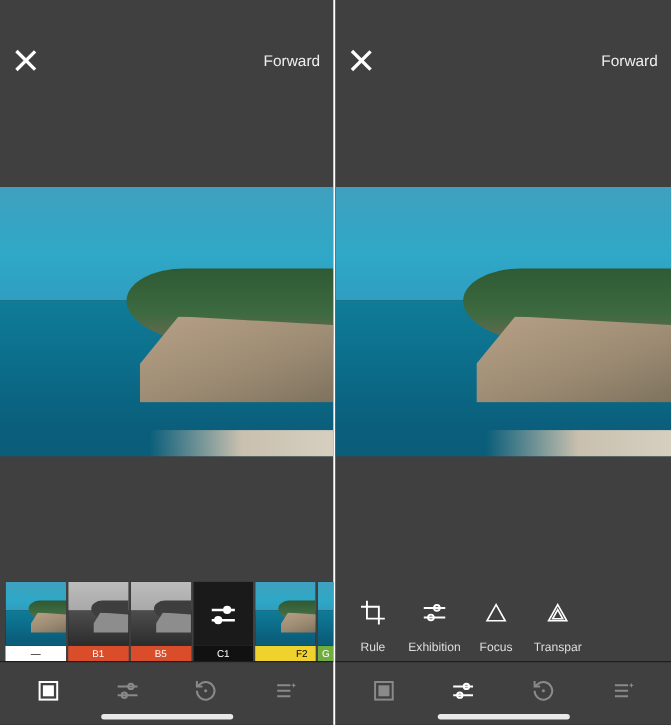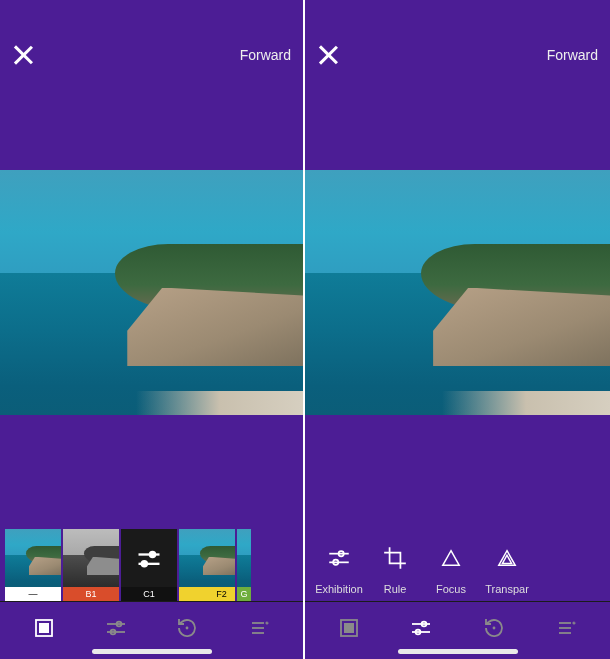--- a/index.html
+++ b/index.html
@@ -7,21 +7,21 @@
       width: 610px;
       height: 659px;
       background: #000;
       font-family: -apple-system, Helvetica, Arial, sans-serif;
       display: flex;
       overflow: hidden;
     }
     .pane {
       width: 50%;
       height: 100%;
-      background: #4c1d95;
+      background: #404040;
       display: flex;
       flex-direction: column;
       position: relative;
     }
     .pane.left { border-right: 2px solid #fff; }
     .header {
       height: 70px;
       display: flex;
       align-items: center;
       justify-content: space-between;
@@ -210,20 +210,29 @@
     </div>
     <div class="preset b1 bw">
       <div class="thumb">
           <div class="sky"></div>
           <div class="sea"></div>
           <div class="land"></div>
           <div class="rocks"></div>
         </div>
       <div class="lbl">B1</div>
     </div>
+    <div class="preset b5 bw">
+      <div class="thumb">
+          <div class="sky"></div>
+          <div class="sea"></div>
+          <div class="land"></div>
+          <div class="rocks"></div>
+        </div>
+      <div class="lbl">B5</div>
+    </div>
     <div class="preset c1 c1dark">
       <div class="thumb">
         <div class="adjust-ic">
           <svg viewBox="0 0 24 24">
               <line x1="3" y1="9" x2="21" y2="9" stroke="#fff" stroke-width="2"></line>
               <circle cx="15" cy="9" r="3.2" fill="#fff"></circle>
               <line x1="3" y1="17" x2="21" y2="17" stroke="#fff" stroke-width="2"></line>
               <circle cx="8" cy="17" r="3.2" fill="#fff"></circle>
             </svg>
         </div>
@@ -296,40 +305,40 @@
         <div class="sea"></div>
         <div class="land"></div>
         <div class="rocks"></div>
         <div class="shore"></div>
     </div>
   </div>
 
   <div class="spacer"></div>
 
   <div class="tools">
+    <div class="tool">
+      <span>
+        <svg viewBox="0 0 24 24">
+            <path d="M7 2v15h15"></path>
+            <path d="M2 7h15v15"></path>
+          </svg>
+      </span>
+      <span class="tlabel">Rule</span>
+    </div>
     <div class="tool">
       <span>
         <svg viewBox="0 0 24 24">
             <line x1="3" y1="8" x2="21" y2="8"></line>
             <circle cx="14" cy="8" r="2.4"></circle>
             <line x1="3" y1="16" x2="21" y2="16"></line>
             <circle cx="9" cy="16" r="2.4"></circle>
           </svg>
       </span>
       <span class="tlabel">Exhibition</span>
     </div>
-    <div class="tool">
-      <span>
-        <svg viewBox="0 0 24 24">
-            <path d="M7 2v15h15"></path>
-            <path d="M2 7h15v15"></path>
-          </svg>
-      </span>
-      <span class="tlabel">Rule</span>
-    </div>
     <div class="tool focus">
       <span>
         <svg viewBox="0 0 24 24">
             <path d="M12 4 L21 20 L3 20 Z"></path>
           </svg>
       </span>
       <span class="tlabel">Focus</span>
     </div>
     <div class="tool trans">
       <span>

